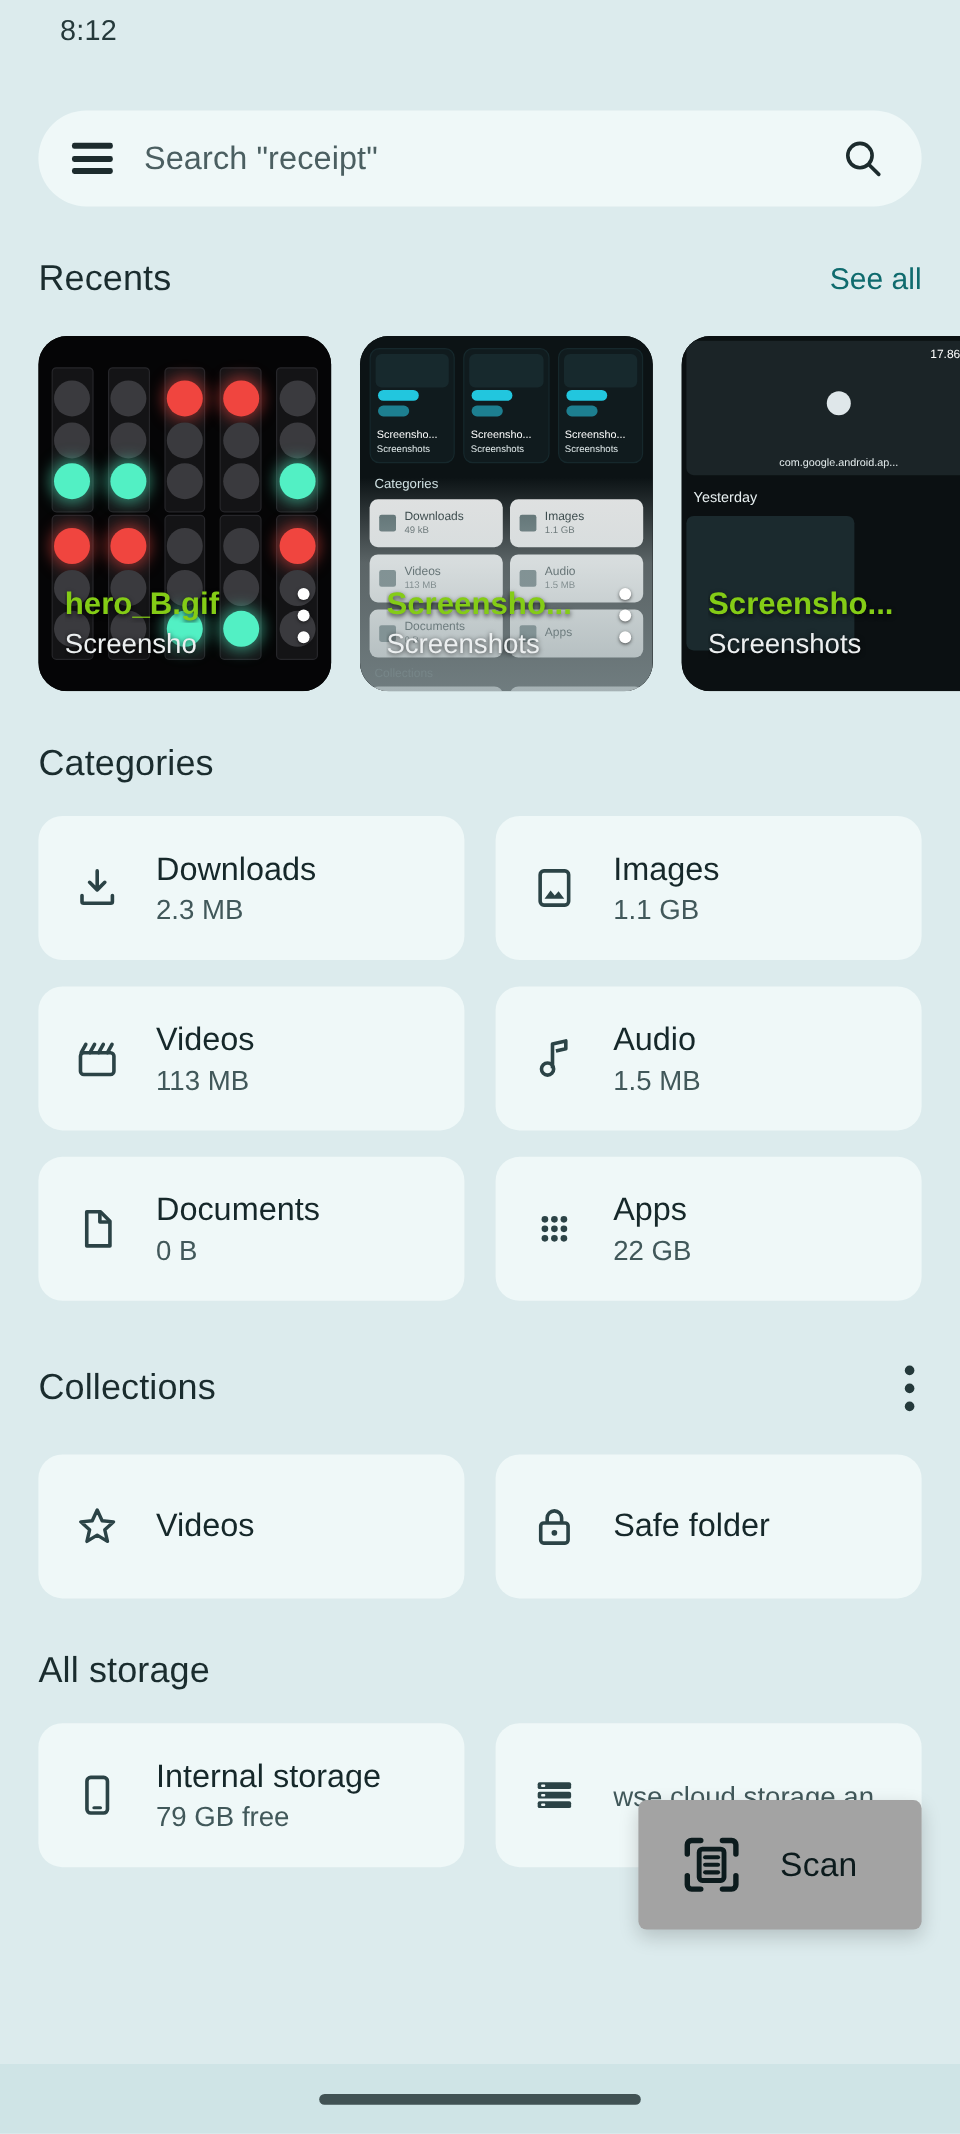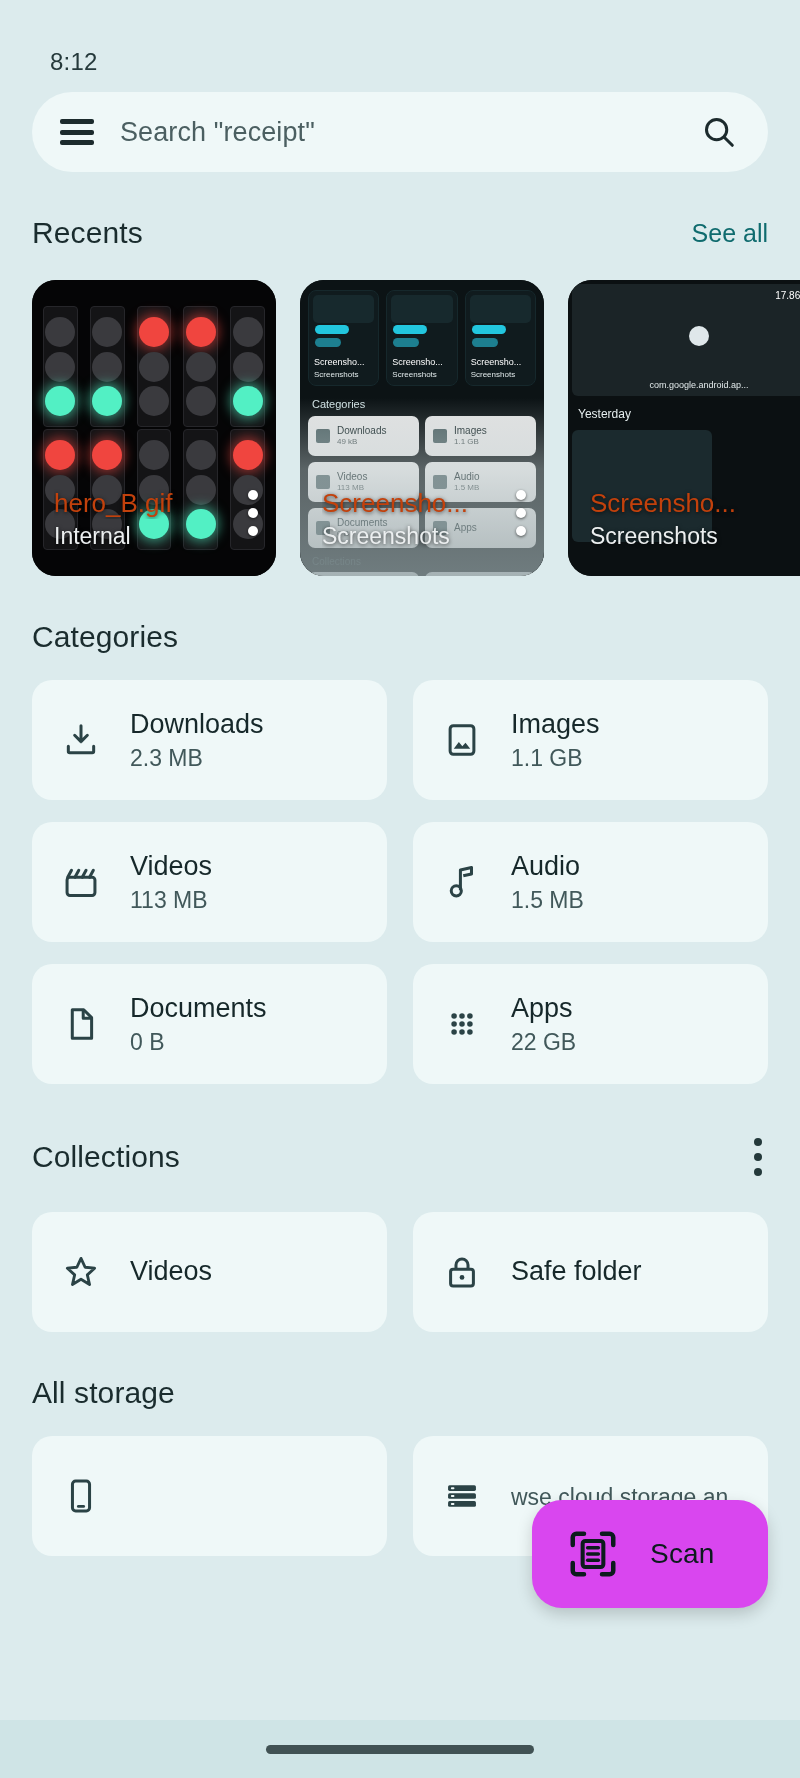--- a/index.html
+++ b/index.html
@@ -14,23 +14,23 @@
     font-family: "Liberation Sans", sans-serif;
     background: #dcebed;
     color: #1a2c2e;
     position: relative;
   }
 
   
   .status-bar {
     height: 76px;
     display: flex;
-    align-items: flex-end;
+    align-items: flex-start;
     justify-content: space-between;
-    padding: 0 32px 0 50px;
+    padding: 12px 32px 0 50px;
   }
   .status-time {
     font-size: 24px;
     font-weight: 500;
     color: #25393b;
     letter-spacing: .2px;
   }
   .status-right {
     display: flex;
     align-items: center;
@@ -134,22 +134,22 @@
   .rc-label {
     position: absolute;
     left: 22px;
     bottom: 26px;
     right: 56px;
     z-index: 5;
     text-shadow: 0 1px 4px rgba(0,0,0,.75);
   }
   .rc-name {
     font-size: 26px;
-    color: #c2410c;
-    font-weight: 400;
+    color: #84cc16;
+    font-weight: 700;
     white-space: nowrap;
     overflow: hidden;
   }
   .rc-sub {
     font-size: 23px;
     color: #eceff0;
     margin-top: 4px;
     white-space: nowrap;
     overflow: hidden;
   }
@@ -349,22 +349,22 @@
   }
   .tile.single .t-title { font-size: 27px; }
 
   
   .fab {
     position: absolute;
     right: 32px;
     bottom: 170px;
     height: 108px;
     min-width: 236px;
-    background: #d946ef;
-    border-radius: 30px;
+    background: #a3a3a3;
+    border-radius: 7px;
     display: flex;
     align-items: center;
     gap: 30px;
     padding: 0 38px 0 34px;
     box-shadow: 0 6px 16px rgba(0,0,0,.18);
     cursor: pointer;
     z-index: 40;
   }
   .fab-label {
     font-size: 28px;
@@ -476,21 +476,21 @@
           <span></span>
         </div>
       </div>
     <div class="rc-kebab">
         <i></i>
         <i></i>
         <i></i>
       </div>
     <div class="rc-label">
       <div class="rc-name">hero_B.gif</div>
-      <div class="rc-sub">Internal</div>
+      <div class="rc-sub">Screensho</div>
     </div>
   </div>
 
   <div class="recent-card">
     <div class="mini">
       <div class="mini-strip" id="mini2strip">
           <div class="mini-thumb">
             <div class="panel" style="left:4px;top:4px;right:4px;height:28px;"></div>
             <div class="bar" style="left:6px;top:34px;width:34px;"></div>
             <div class="bar" style="left:6px;top:47px;width:26px;background:#1d7f90;"></div>
@@ -721,20 +721,24 @@
   <div class="sec-title">All storage</div>
 </div>
 <div class="spacer-sm"></div>
 
 <div class="grid2">
   <div class="tile">
     <svg class="ico" viewBox="0 0 24 24">
       <rect x="6.6" y="2.6" width="10.8" height="18.8" rx="2" fill="none" stroke="#2b4346" stroke-width="1.9"></rect>
       <line x1="10.3" y1="18.6" x2="13.7" y2="18.6" stroke="#2b4346" stroke-width="1.7" stroke-linecap="round"></line>
     </svg>
+    <div class="txt">
+      <div class="t-title">Internal storage</div>
+      <div class="t-sub">79 GB free</div>
+    </div>
   </div>
 
   <div class="tile">
     <svg class="ico" viewBox="0 0 24 24">
       <g fill="#2b4346">
         <rect x="3.2" y="5.2" width="17.6" height="3.6" rx="1"></rect>
         <rect x="3.2" y="10.2" width="17.6" height="3.6" rx="1"></rect>
         <rect x="3.2" y="15.2" width="17.6" height="3.6" rx="1"></rect>
       </g>
       <g fill="#eff8f8">

